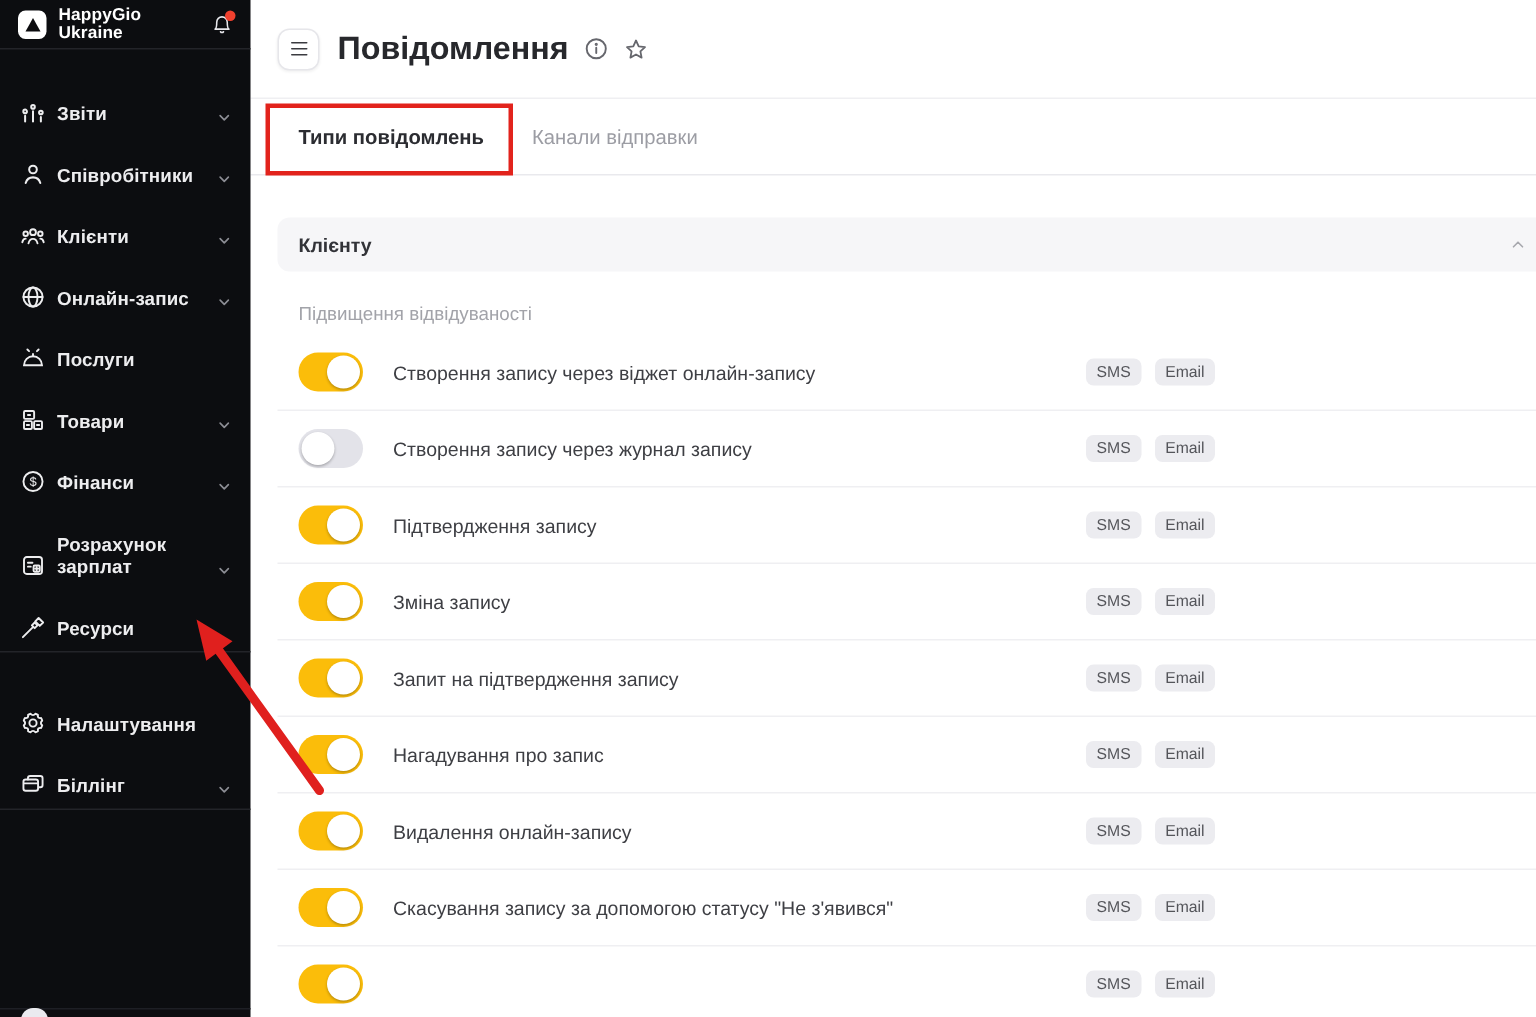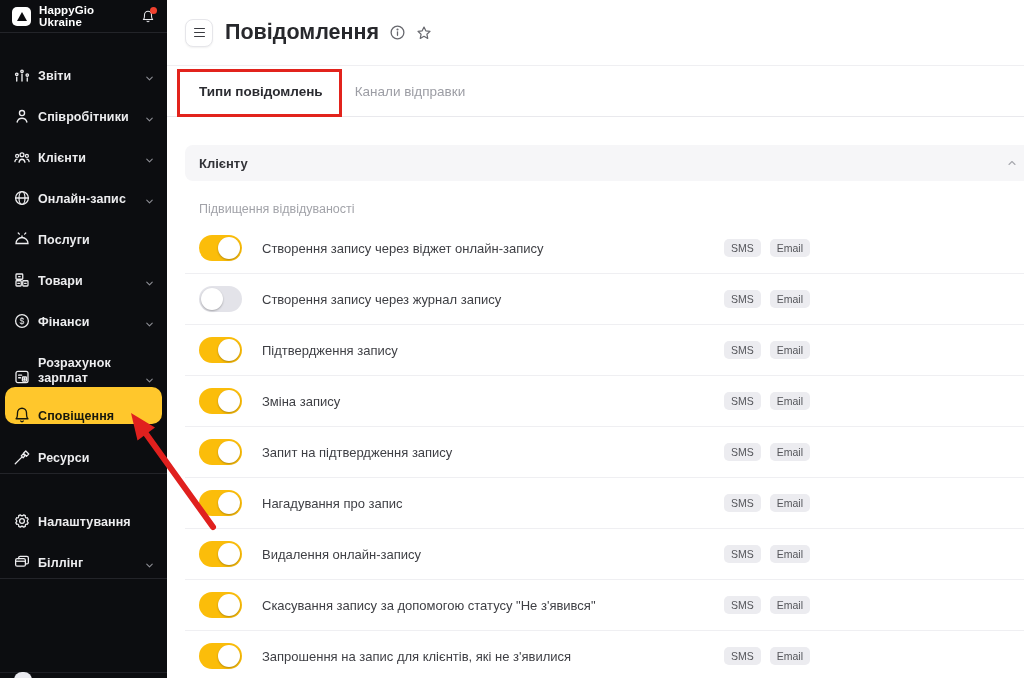--- a/index.html
+++ b/index.html
@@ -202,29 +202,20 @@
             <path d="M15.25 13.3v3M13.8 14.75h3"></path>
           </svg>
         </span>
       <span class="nav-label">Розрахунок зарплат</span>
       <span class="nav-chevron">
           <svg width="11" height="11" viewBox="0 0 24 24" fill="none" stroke="currentColor" stroke-width="2.4" stroke-linecap="round" stroke-linejoin="round">
             <polyline points="6 9 12 15 18 9"></polyline>
           </svg>
         </span>
     </div>
-    <div class="nav-item active">
-      <span class="nav-icon">
-          <svg width="18" height="18" viewBox="0 0 24 24" fill="none" stroke-width="1.8" stroke-linecap="round" stroke-linejoin="round">
-            <path d="M18 9a6 6 0 10-12 0c0 7-2 8-2 8h16s-2-1-2-8"></path>
-            <path d="M10.3 20a2 2 0 003.4 0"></path>
-          </svg>
-        </span>
-      <span class="nav-label">Сповіщення</span>
-    </div>
     <div class="nav-item">
       <span class="nav-icon">
           <svg width="18" height="18" viewBox="0 0 24 24" fill="none" stroke-width="1.7" stroke-linecap="round" stroke-linejoin="round">
             <path d="M14 7l3-3 4 4-3 3z"></path>
             <path d="M3 21l8.5-8.5M11 10.5L13.5 8l2.5 2.5L13.5 13z"></path>
           </svg>
         </span>
       <span class="nav-label">Ресурси</span>
     </div>
 
@@ -394,21 +385,20 @@
         <span class="badges">
             <span class="badge">SMS</span>
             <span class="badge">Email</span>
           </span>
       </div>
 
       <div class="row">
         <span class="toggle on">
             <span class="knob"></span>
           </span>
-        <span class="row-label">Запрошення на запис для клієнтів, які не з'явилися</span>
         <span class="badges">
             <span class="badge">SMS</span>
             <span class="badge">Email</span>
           </span>
       </div>
 
     </div>
   </div>
 </main>
 

